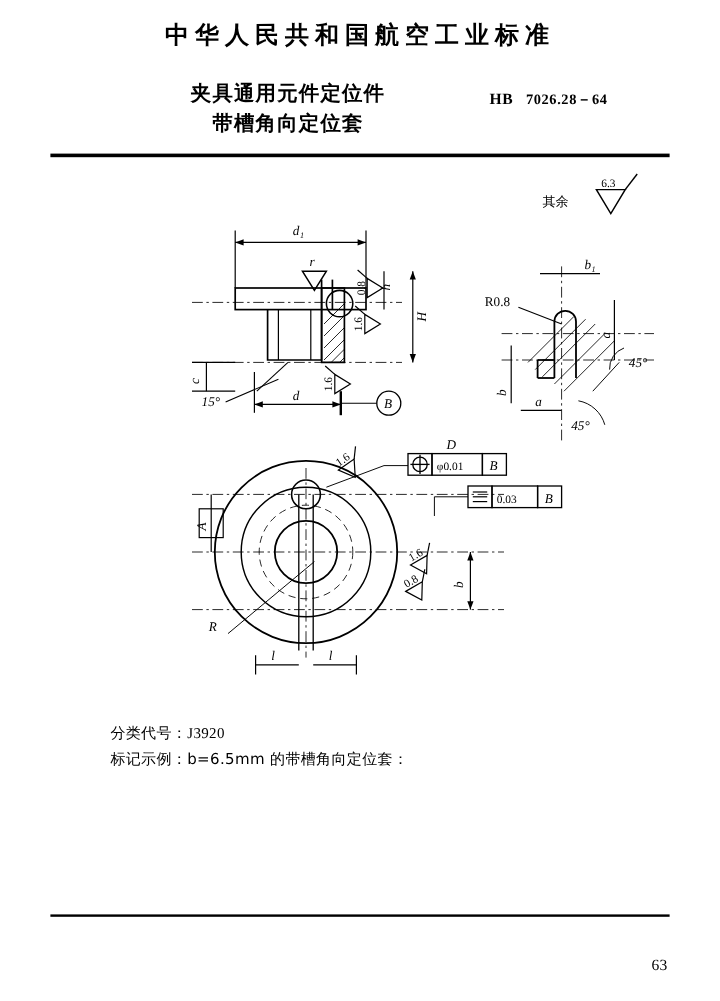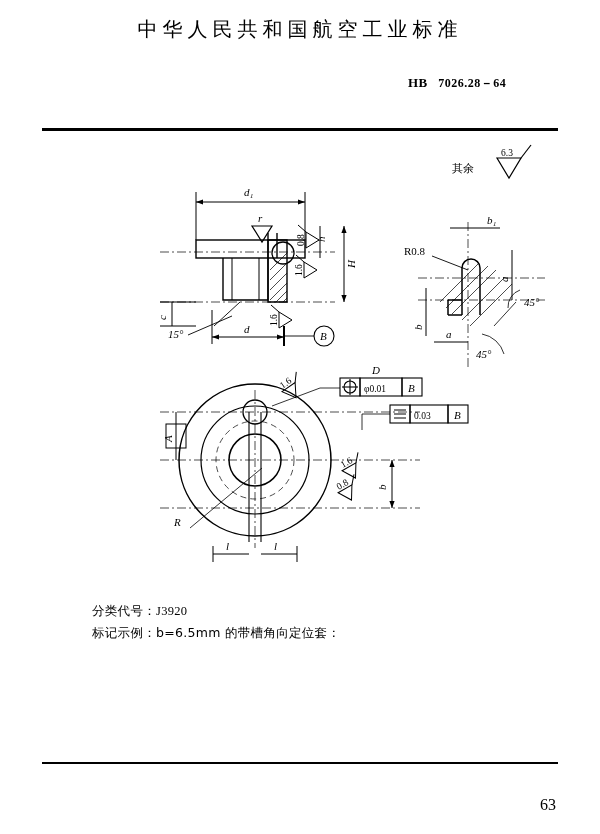--- a/index.html
+++ b/index.html
@@ -22,21 +22,21 @@
     height: 834px;
   }
 
   
   .natl-title {
     position: absolute;
     left: 0; top: 16px;
     width: 600px;
     text-align: center;
     font-size: 20px;
-    font-weight: normal;
+    font-weight: bold;
     letter-spacing: 5px;
     font-family: "DejaVu Sans", "Liberation Sans", sans-serif;
   }
   .doc-title {
     position: absolute;
     left: 100px; top: 66px;
     width: 280px;
     text-align: center;
     font-size: 17px;
     font-weight: bold;
@@ -100,36 +100,40 @@
   }
   .foot-right {
     position: absolute;
     right: 42px; top: 772px;
     font-size: 12.5px;
     letter-spacing: 0.2px;
   }
   .page-no {
     position: absolute;
     right: 44px; top: 796px;
-    font-size: 16px;
+    font-size: 13px;
     font-family: "Liberation Serif", serif;
   }
 
   
   .lbl { font-family: "Liberation Serif", serif; font-style: italic; font-size: 11px; }
   .lbl-n { font-family: "Liberation Serif", serif; font-size: 9.5px; font-style: normal; }
   .lbl-cn { font-family: "DejaVu Sans", sans-serif; font-size: 11px; font-style: normal; }
 </style>
 </head>
 <body>
 
 <div class="page">
 
   <div class="natl-title">中华人民共和国航空工业标准</div>
 
+  <div class="doc-title">
+    <div>夹具通用元件定位件</div>
+    <div>带槽角向定位套</div>
+  </div>
 
   <div class="std-no">
     <span class="hb">HB</span>
     &nbsp;&nbsp;<span>7026.28－64</span>
   </div>
 
   <div class="rule-top"></div>
 
   <div class="drawing">
   <svg width="600" height="450" viewBox="0 0 600 450" xmlns="http://www.w3.org/2000/svg" stroke="#000" fill="none" stroke-width="1">

